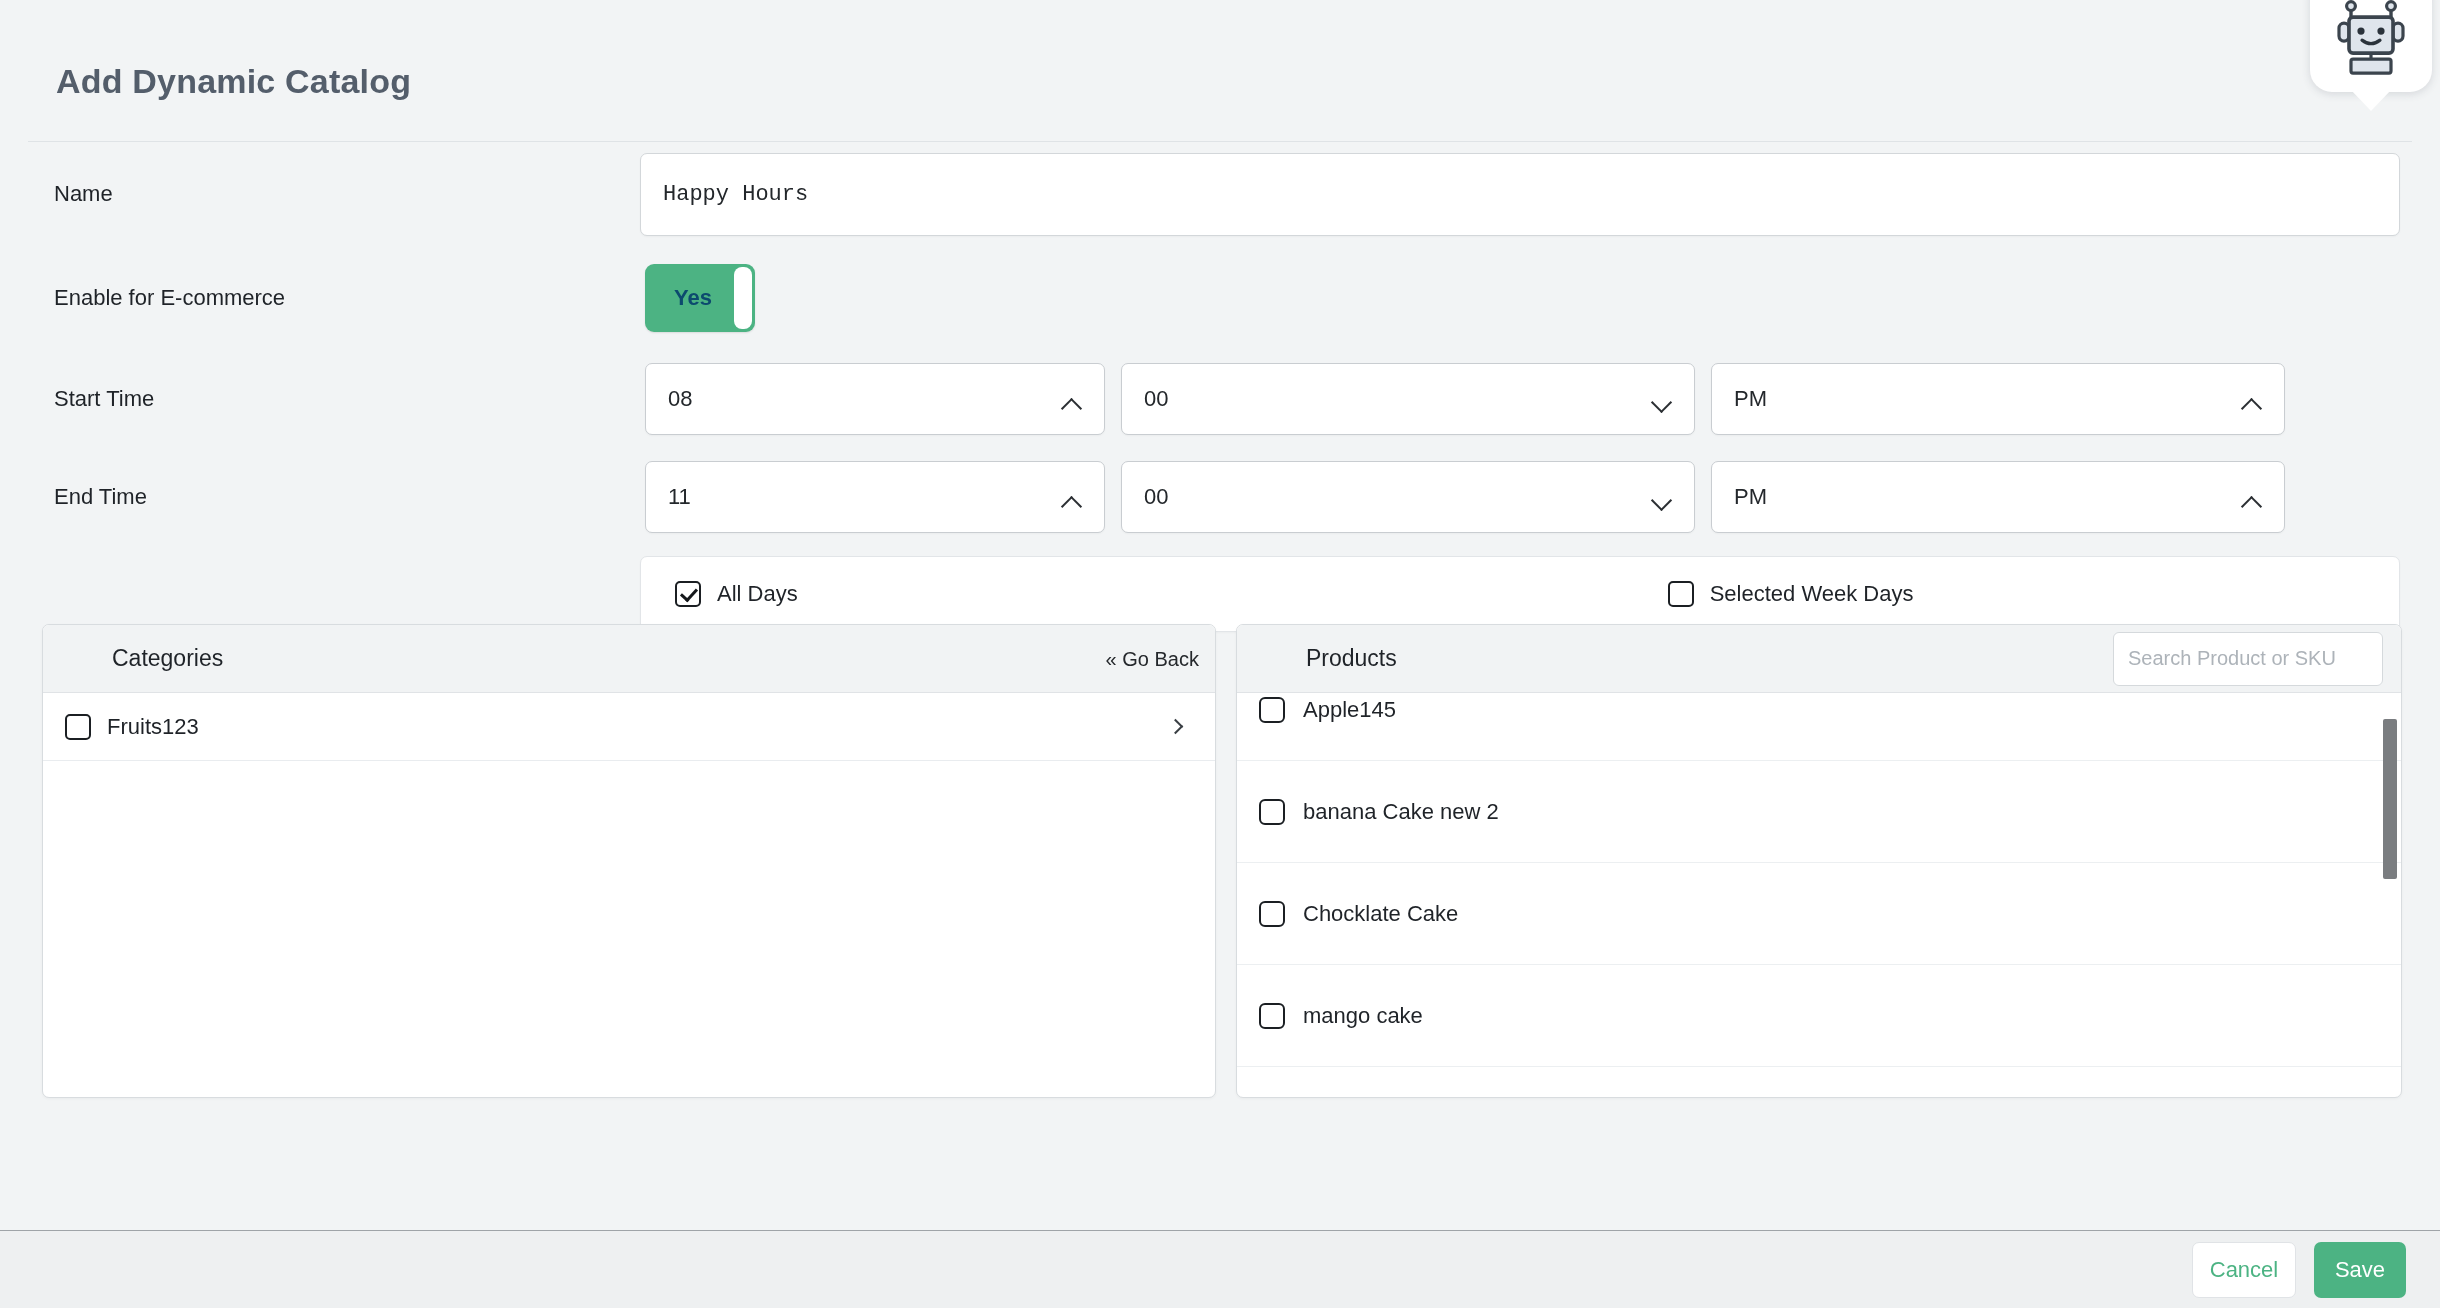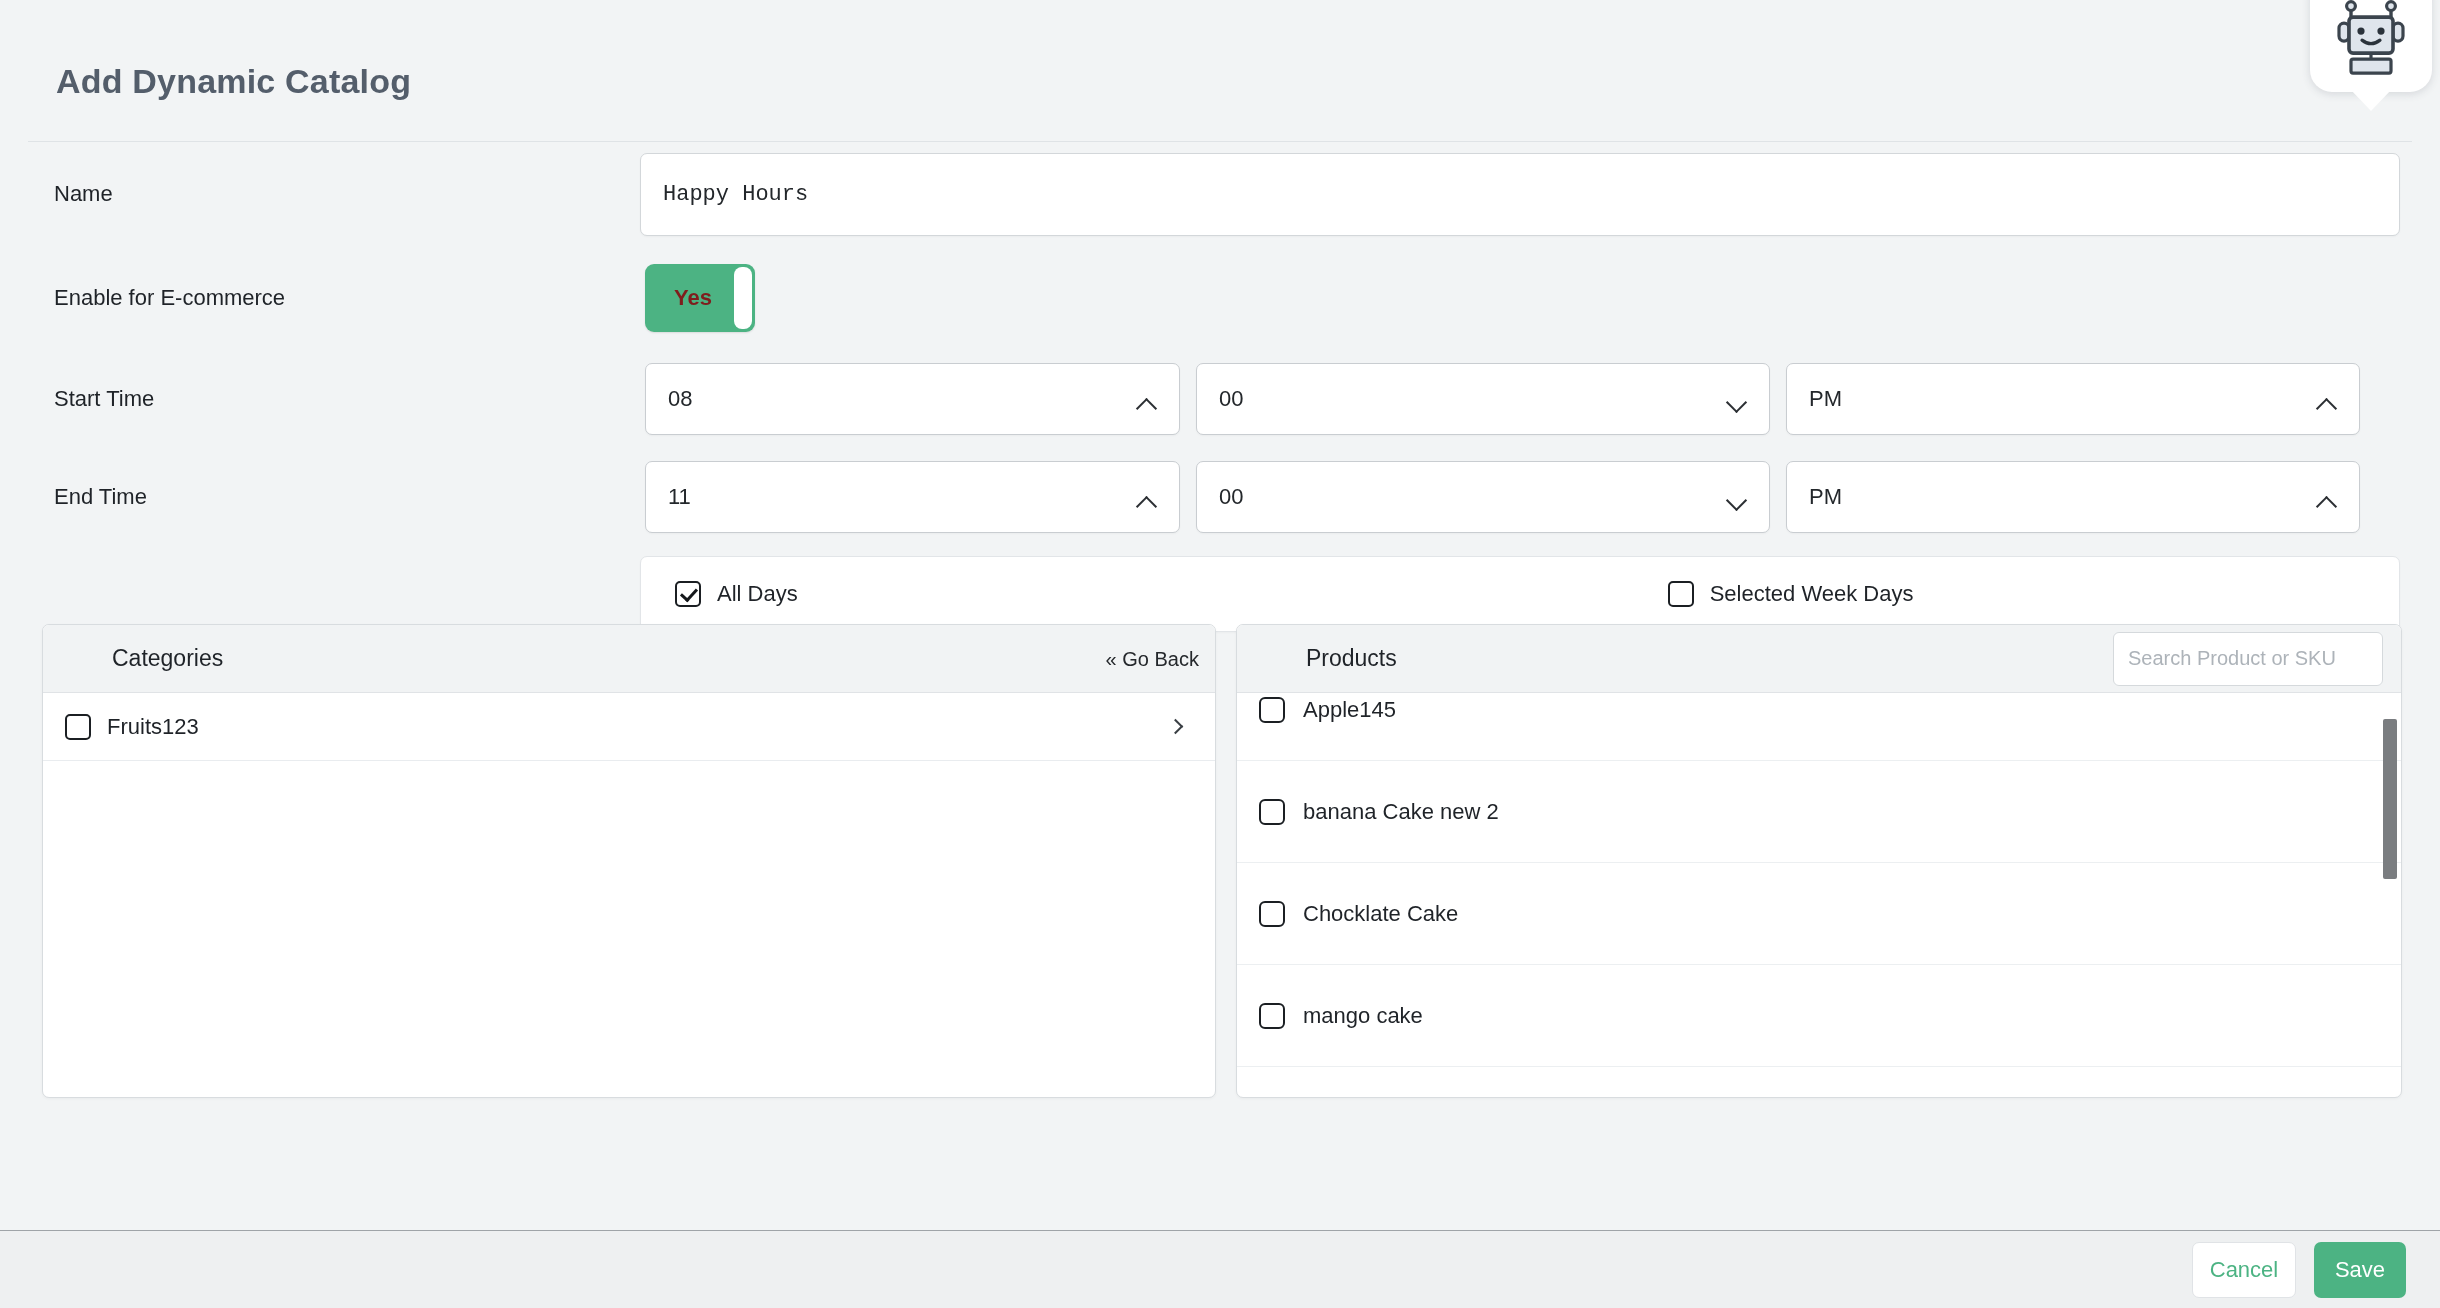--- a/index.html
+++ b/index.html
@@ -134,21 +134,21 @@
     background: #4cb383;
     border-radius: 9px;
     display: flex;
     align-items: center;
     justify-content: center;
     cursor: pointer;
     box-shadow: 0 1px 2px rgba(0,0,0,0.10);
   }
   .toggle-switch .toggle-label {
     font-size: 22px;
-    color: #7f1d1d;
+    color: #0c4a6e;
     font-weight: bold;
     margin-right: 14px;
   }
   .toggle-knob {
     position: absolute;
     right: 3px;
     top: 3px;
     width: 18px;
     height: 62px;
     background: #ffffff;
@@ -163,21 +163,21 @@
     border: 1px solid #c9cdd1;
     border-radius: 7px;
     display: flex;
     align-items: center;
     padding: 0 22px;
     font-size: 22px;
     color: #23272b;
     cursor: pointer;
     box-shadow: 0 1px 2px rgba(0,0,0,0.035);
   }
-  .select-hour  { width: 535px; margin-right: 16px; }
+  .select-hour  { width: 460px; margin-right: 16px; }
   .select-min   { width: 574px; margin-right: 16px; }
   .select-merid { width: 574px; }
 
   .chev {
     position: absolute;
     right: 24px;
     top: 50%;
     width: 16px;
     height: 16px;
     margin-top: -4px;

